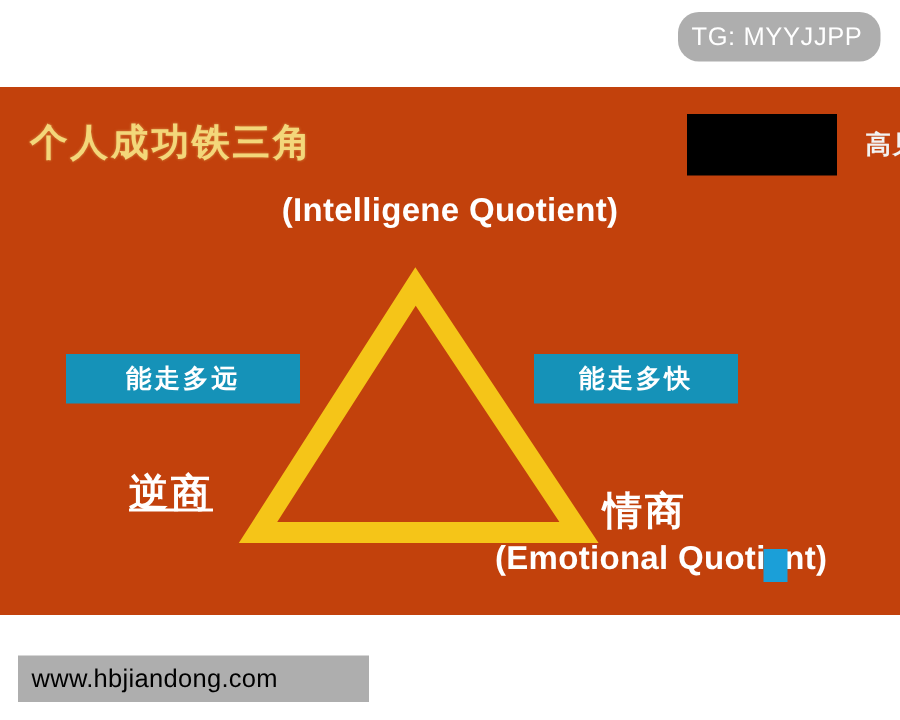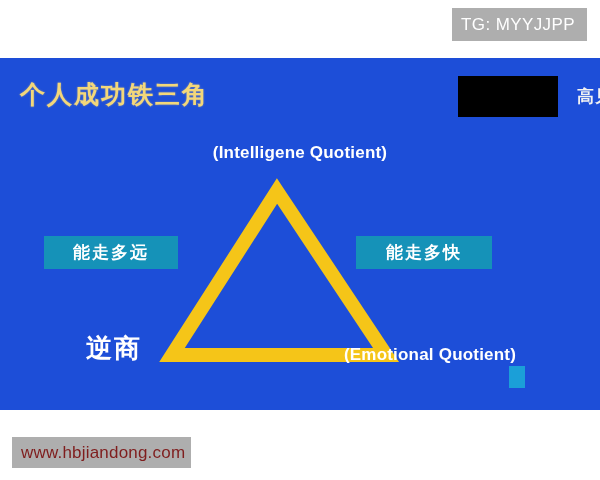--- a/index.html
+++ b/index.html
@@ -31,28 +31,29 @@
     left: 452px; top: 8px;
     width: 135px; height: 33px;
     background: #aeaeae;
     color: #ffffff;
     font-size: 17px;
     letter-spacing: 0.4px;
     display: flex;
     align-items: center;
     padding-left: 9px;
     box-sizing: border-box;
+    border-radius: 14px;
   }
 
   
   .poster {
     position: absolute;
     left: 0; top: 58px;
     width: 600px; height: 352px;
-    background: #1d4ed8;
+    background: #c2410c;
     overflow: hidden;
   }
 
   
   .poster-title {
     position: absolute;
     left: 20px; top: 20px;
     font-size: 25px;
     font-weight: bold;
     color: #f3d77a;
@@ -96,35 +97,36 @@
     white-space: nowrap;
   }
   .vertex .cn {
     font-size: 26px;
     font-weight: bold;
     letter-spacing: 2px;
     line-height: 1.15;
     display: block;
   }
   .vertex .en {
-    font-size: 17px;
+    font-size: 22px;
     font-weight: bold;
     letter-spacing: 0.2px;
     line-height: 1.25;
     display: block;
-    margin-top: 18px;
+    margin-top: 2px;
   }
 
   .vertex-top {
     left: 0; right: 0; top: 66px;
     margin: 0 auto;
   }
   .vertex-left {
-    left: 14px; top: 276px;
+    left: 14px; top: 256px;
     width: 200px;
+    text-decoration: underline;
   }
   .vertex-right {
     left: 330px; top: 268px;
     width: 200px;
   }
 
   
   .cyan-artifact {
     position: absolute;
     left: 509px; top: 308px;
@@ -139,30 +141,30 @@
     background: #1592b8;
     color: #ffffff;
     font-size: 17px;
     font-weight: bold;
     letter-spacing: 2px;
     display: flex;
     align-items: center;
     justify-content: center;
     white-space: nowrap;
   }
-  .badge-left  { left: 44px;  top: 178px; width: 134px; }
+  .badge-left  { left: 44px;  top: 178px; width: 156px; }
   .badge-right { left: 356px; top: 178px; width: 136px; }
 
   
   .site-watermark {
     position: absolute;
     left: 12px; top: 437px;
-    width: 179px; height: 31px;
+    width: 234px; height: 31px;
     background: #aeaeae;
-    color: #7f1d1d;
+    color: #000000;
     font-size: 17px;
     letter-spacing: 0.2px;
     display: flex;
     align-items: center;
     padding-left: 9px;
     box-sizing: border-box;
   }
 </style>
 </head>
 <body>
@@ -185,20 +187,21 @@
 
   <div class="vertex vertex-top">
     <span class="en">(Intelligene Quotient)</span>
   </div>
 
   <div class="vertex vertex-left">
     <span class="cn">逆商</span>
   </div>
 
   <div class="vertex vertex-right">
+    <span class="cn">情商</span>
     <span class="en">(Emotional Quotient)</span>
   </div>
 
   <div class="cyan-artifact"></div>
 
   <div class="badge badge-left">能走多远</div>
 
   <div class="badge badge-right">能走多快</div>
 
 </div>

